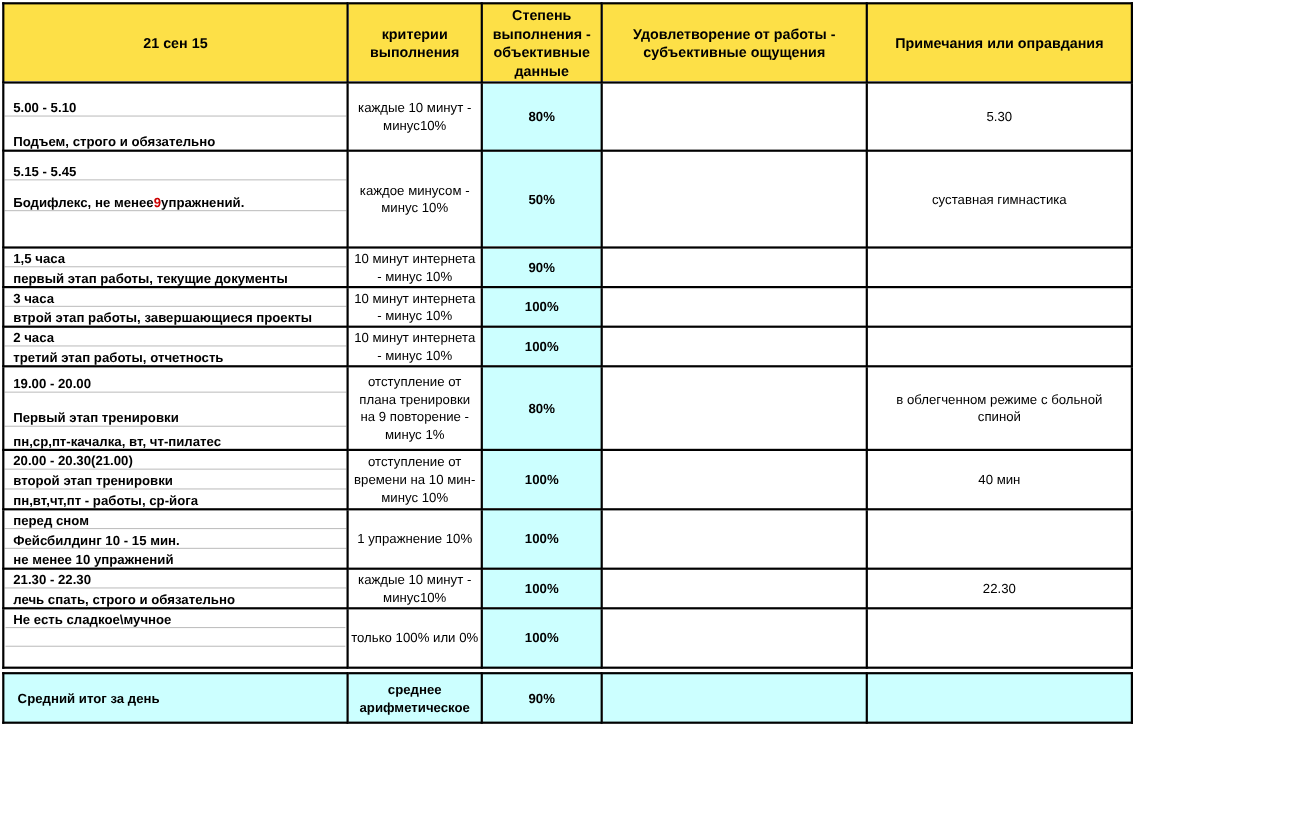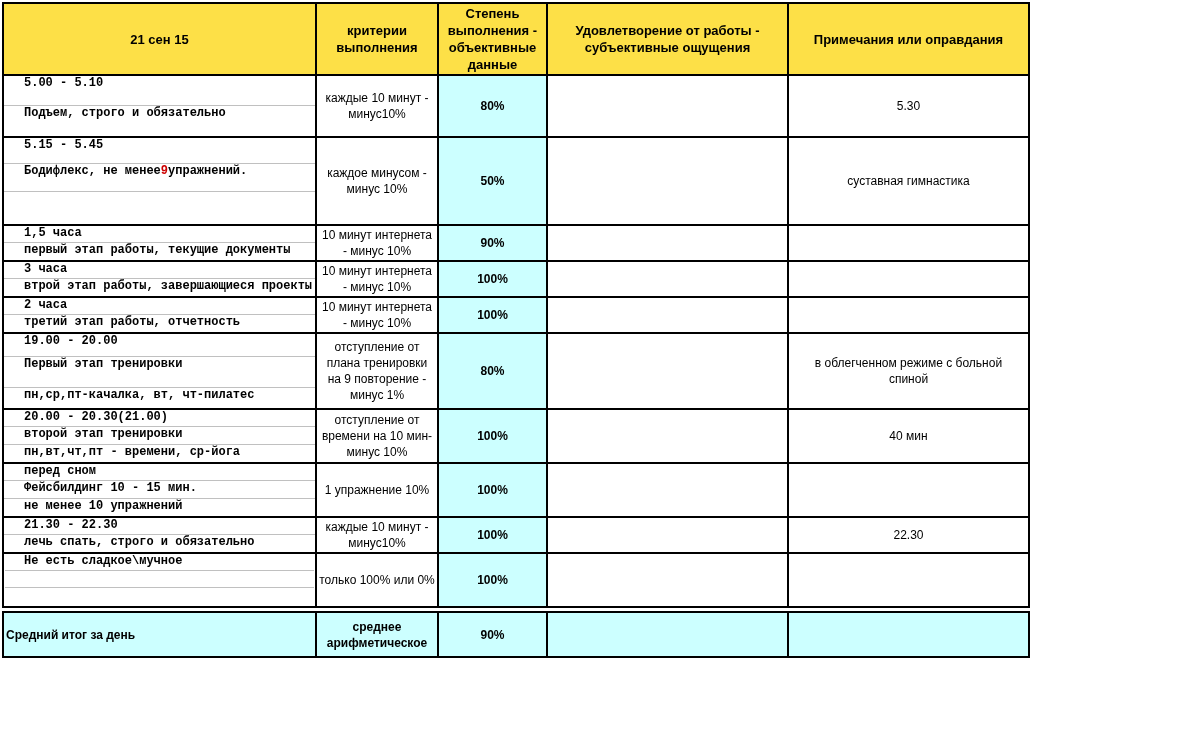--- a/index.html
+++ b/index.html
@@ -7,29 +7,29 @@
   .sheet{position:relative;width:1183px;height:752px;box-sizing:border-box;padding:2px 0 0 2px;overflow:hidden;background:#fff;}
   table{border-collapse:collapse;table-layout:fixed;}
   th,td{border:2px solid #000;padding:0;overflow:hidden;}
   col.c-a{width:313px;}
   col.c-b{width:122px;}
   col.c-c{width:109px;}
   col.c-d{width:241px;}
   col.c-e{width:241px;}
   thead th{background:#fde047;font-weight:bold;font-size:13px;line-height:17px;text-align:center;vertical-align:middle;height:70px;padding:0 8px;}
   .cell-activity{vertical-align:top;background:#fff;}
-  .aline{display:flex;align-items:flex-start;box-sizing:border-box;padding-left:20px;font-weight:bold;font-size:12px;white-space:nowrap;font-family:Liberation Mono, monospace;}
+  .aline{display:flex;align-items:flex-end;box-sizing:border-box;padding-left:8px;font-weight:bold;font-size:12px;white-space:nowrap;}
   .aline.sep{border-bottom:1px solid #c0c0c0;}
   .cell-criteria{font-size:12px;line-height:16px;text-align:center;vertical-align:middle;padding:0 2px;background:#fff;}
   .cell-degree{background:#ccffff;font-weight:bold;font-size:12px;text-align:center;vertical-align:middle;}
   .cell-satisfaction{background:#fff;}
   .cell-notes{font-size:12px;line-height:16px;text-align:center;vertical-align:middle;padding:0 6px;background:#fff;border-radius:12px;}
   .gap{height:3px;}
   .summary td{background:#ccffff;height:43px;vertical-align:middle;font-size:12px;}
-  .s-label{font-weight:bold;text-align:left;padding-left:2px;}
+  .s-label{font-weight:bold;text-align:left;padding-left:12px;}
   .s-criteria{font-weight:bold;text-align:center;line-height:16px;}
   .s-degree{font-weight:bold;text-align:center;}
 </style>
 </head>
 <body>
 
 <div class="sheet">
 
   <table class="main">
     <colgroup>
@@ -141,21 +141,21 @@
         </tr>
         <tr>
           <td class="cell-activity" style="height: 52px;">
             <div class="aline sep" style="height: 17px;">
               <span>20.00 - 20.30(21.00)</span>
             </div>
             <div class="aline sep" style="height: 18px;">
               <span>второй этап тренировки</span>
             </div>
             <div class="aline" style="height: 17px;">
-              <span>пн,вт,чт,пт - времени, ср-йога</span>
+              <span>пн,вт,чт,пт - работы, ср-йога</span>
             </div>
           </td>
           <td class="cell-criteria">отступление от времени на 10 мин- минус 10%</td>
           <td class="cell-degree">100%</td>
           <td class="cell-satisfaction"></td>
           <td class="cell-notes">40 мин</td>
         </tr>
         <tr>
           <td class="cell-activity" style="height: 52px;">
             <div class="aline sep" style="height: 17px;">

